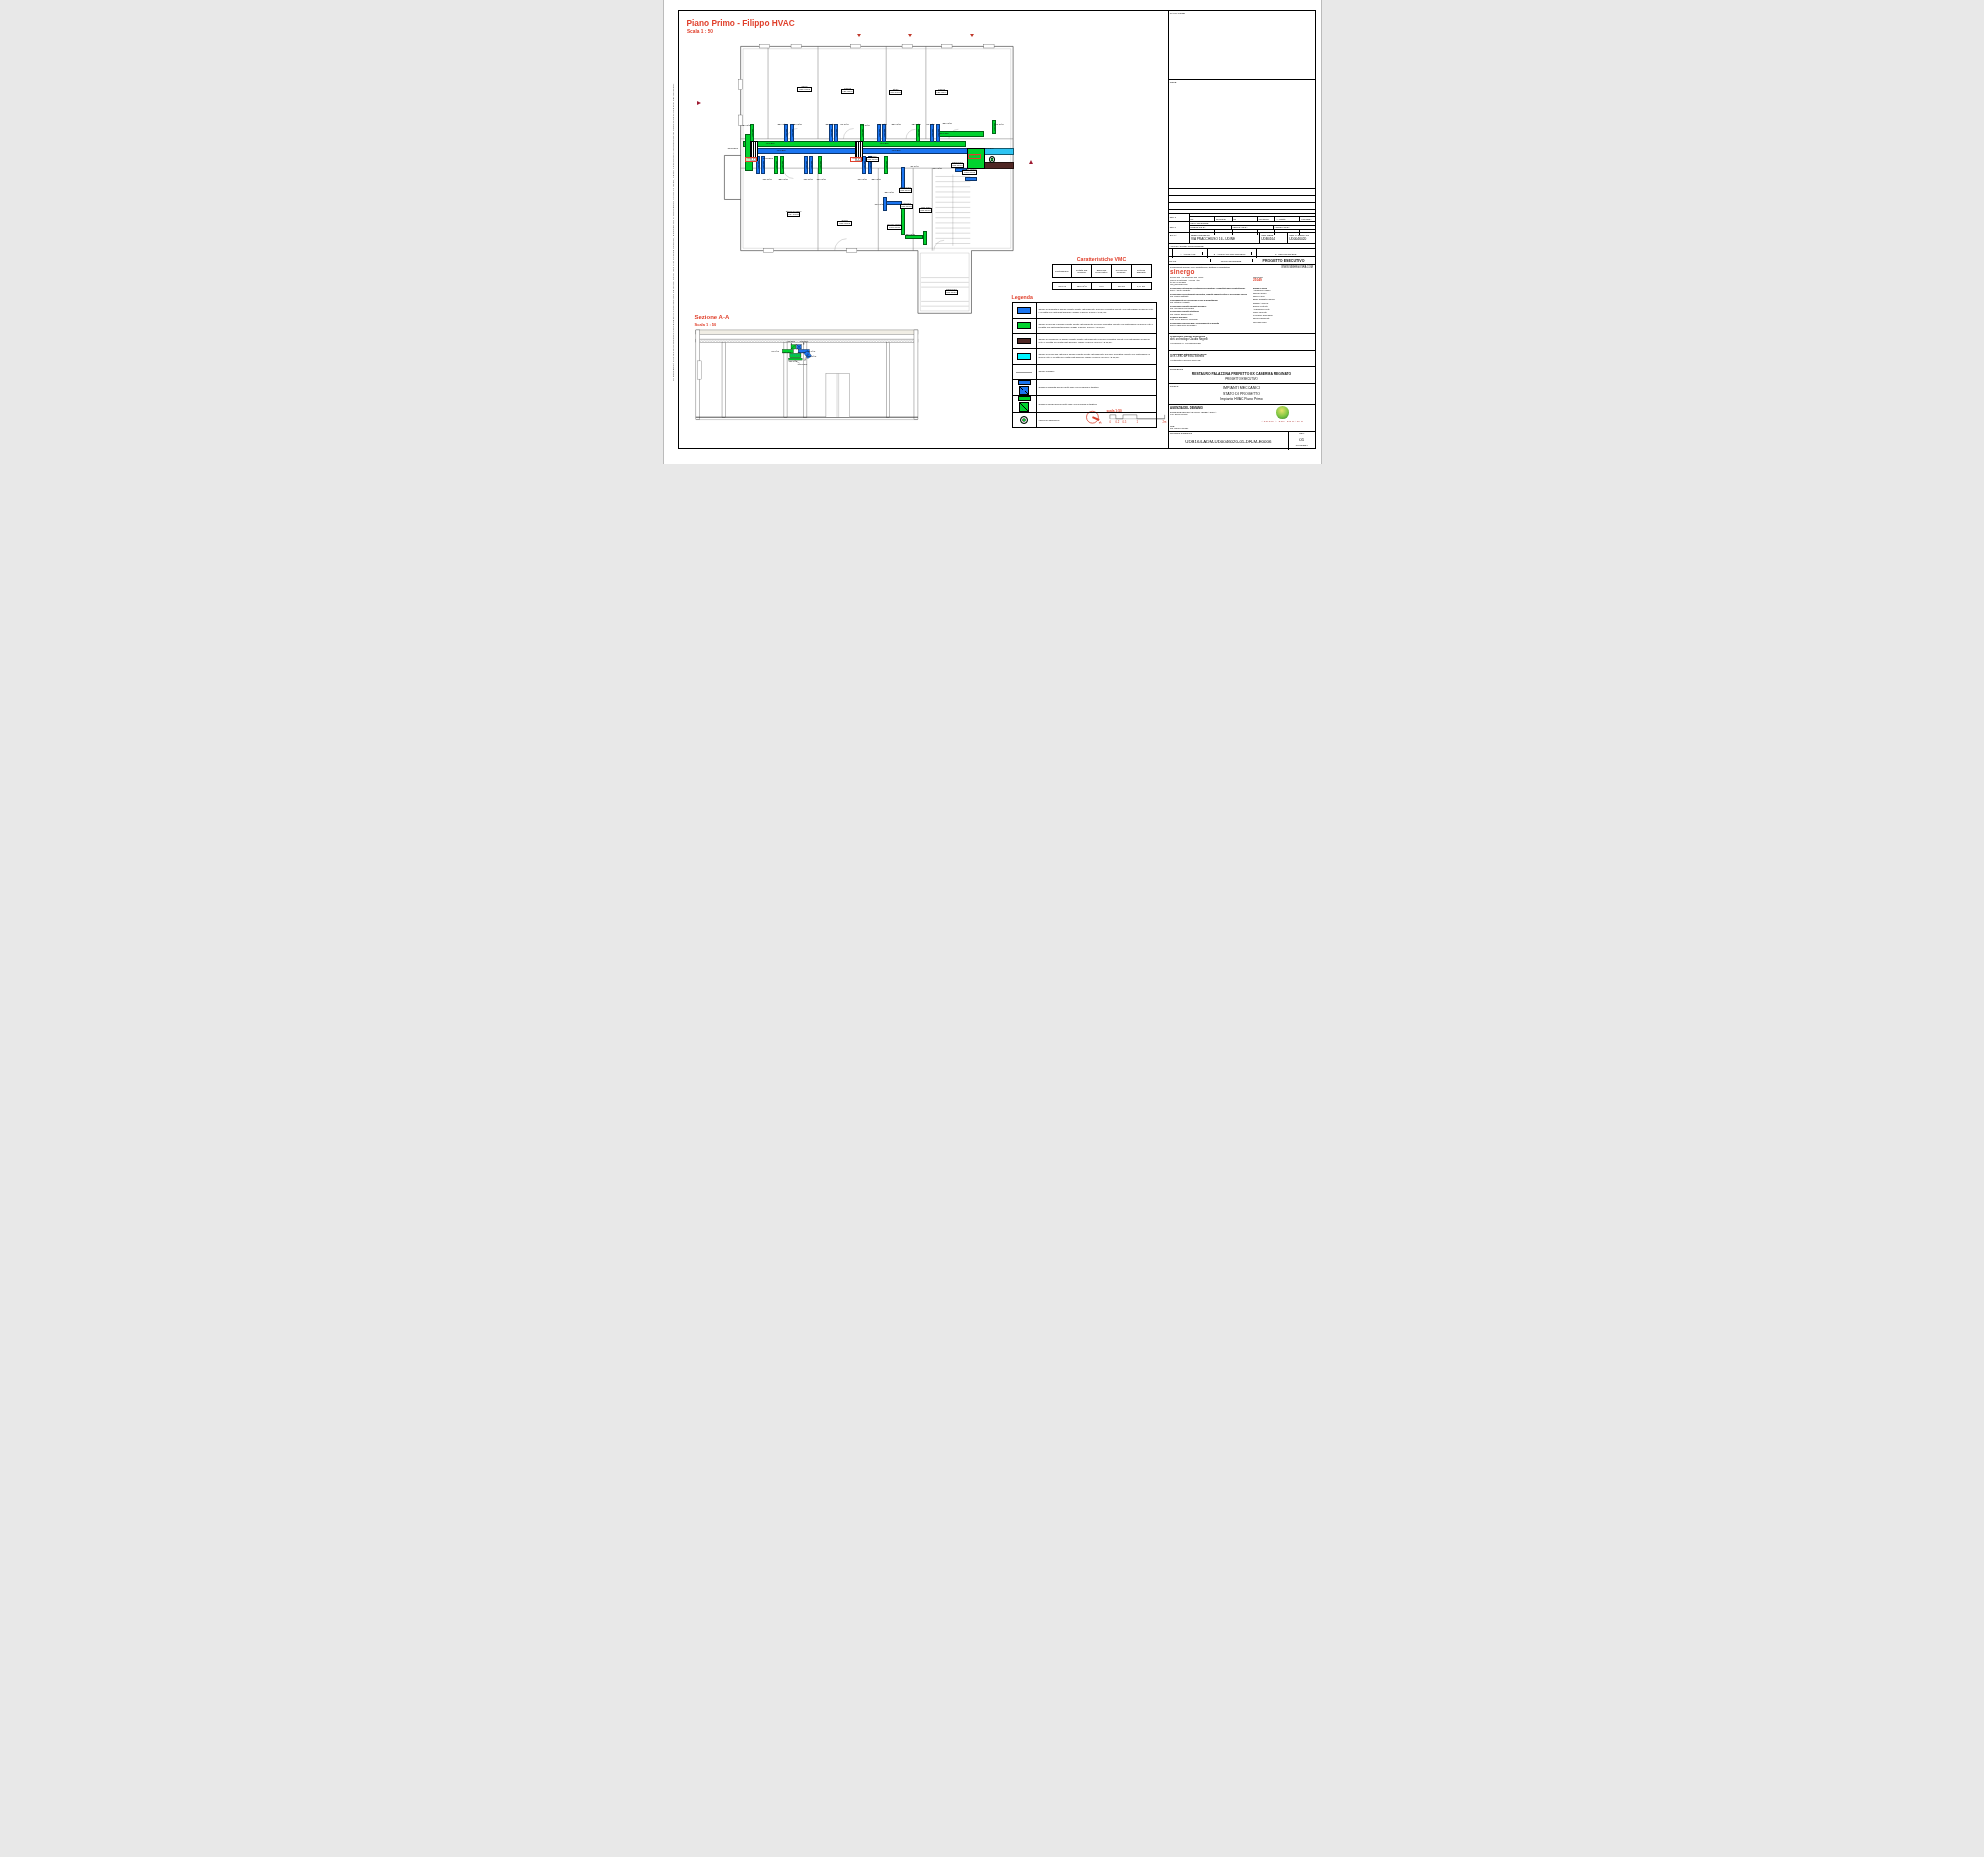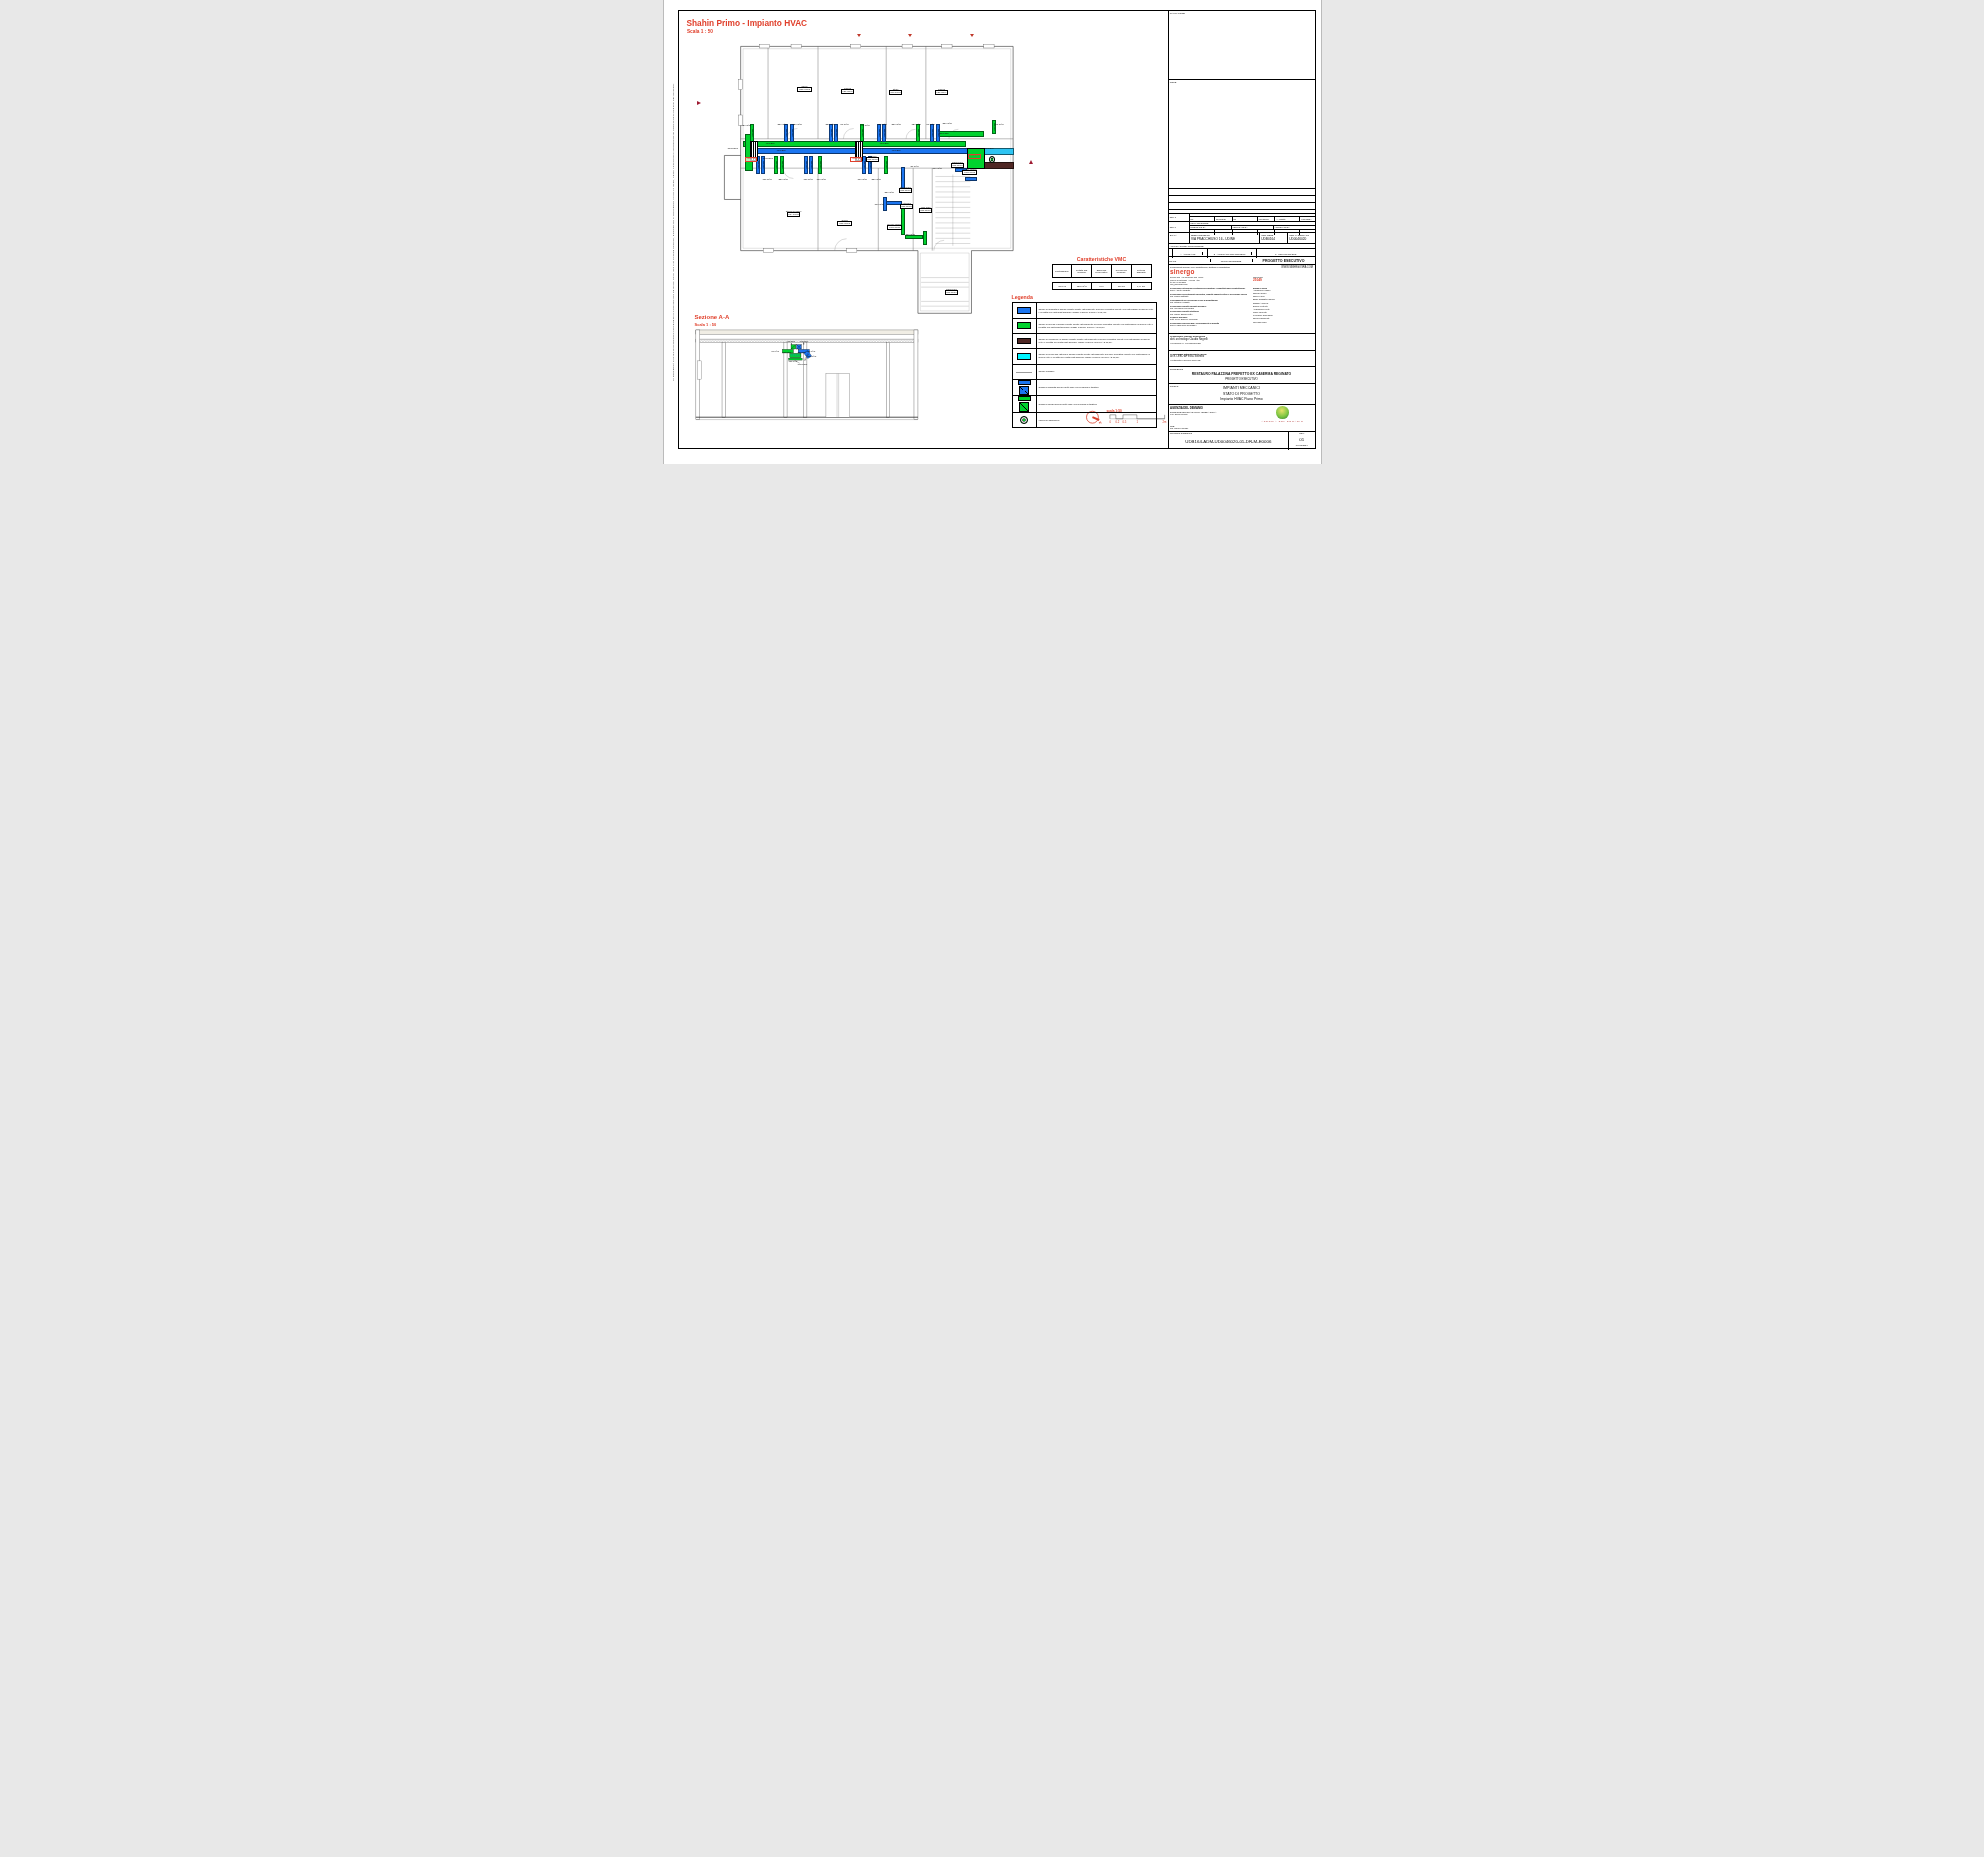--- a/index.html
+++ b/index.html
@@ -175,21 +175,21 @@
   <div class="vdash" style="left:308px;top:35px;height:278px;"></div>
   <div class="vdash" style="left:342px;top:119px;height:60px;"></div>
   <div class="vdash" style="left:52px;top:314px;height:108px;"></div>
   <div class="vdash" style="left:205px;top:314px;height:108px;"></div>
   <div class="tri" style="left:33px;top:101px;border-top:2.8px solid transparent;border-bottom:2.8px solid transparent;border-left:4.4px solid #9e1b32;"></div>
   <div class="tri" style="left:365px;top:160px;border-left:2.8px solid transparent;border-right:2.8px solid transparent;border-bottom:4.4px solid #9e1b32;"></div>
   <div class="tri" style="left:193px;top:34px;border-left:2px solid transparent;border-right:2px solid transparent;border-top:3.2px solid #c0392b;"></div>
   <div class="tri" style="left:244px;top:34px;border-left:2px solid transparent;border-right:2px solid transparent;border-top:3.2px solid #c0392b;"></div>
   <div class="tri" style="left:306px;top:34px;border-left:2px solid transparent;border-right:2px solid transparent;border-top:3.2px solid #c0392b;"></div>
 
-  <div class="abs red" id="plan-title">Shahin Primo - Impianto HVAC</div>
+  <div class="abs red" id="plan-title">Piano Primo - Filippo HVAC</div>
   <div class="abs red" id="plan-scale">Scala  1 : 50</div>
   <div class="abs red" id="section-title">Sezione A-A</div>
   <div class="abs red" id="section-scale">Scala  1 : 50</div>
   <div class="abs" id="side-disclaimer">LA PROPRIETÀ DI QUESTO ELABORATO APPARTIENE ALL'AGENZIA DEL DEMANIO. ESSO NON PUÒ ESSERE COPIATO, RIPRODOTTO E TRASFERITO IN ALCUN MODO, SENZA L'ESPLICITA AUTORIZZAZIONE SCRITTA DELL'AGENZIA DEL DEMANIO.</div>
   <div class="abs red" style="left:443px;top:409px;font-size:3.2px;font-weight:bold;">scala 1:50</div>
   <div class="abs">
 
   <span class="lbl" style="top: 421px; color: rgb(216, 64, 44); font-size: 2.8px; left: 446px; position: absolute;">0</span>
       <span class="lbl" style="top: 421px; color: rgb(216, 64, 44); font-size: 2.8px; left: 452px; position: absolute;">0.2</span>
       <span class="lbl" style="top: 421px; color: rgb(216, 64, 44); font-size: 2.8px; left: 459px; position: absolute;">0.5</span>

